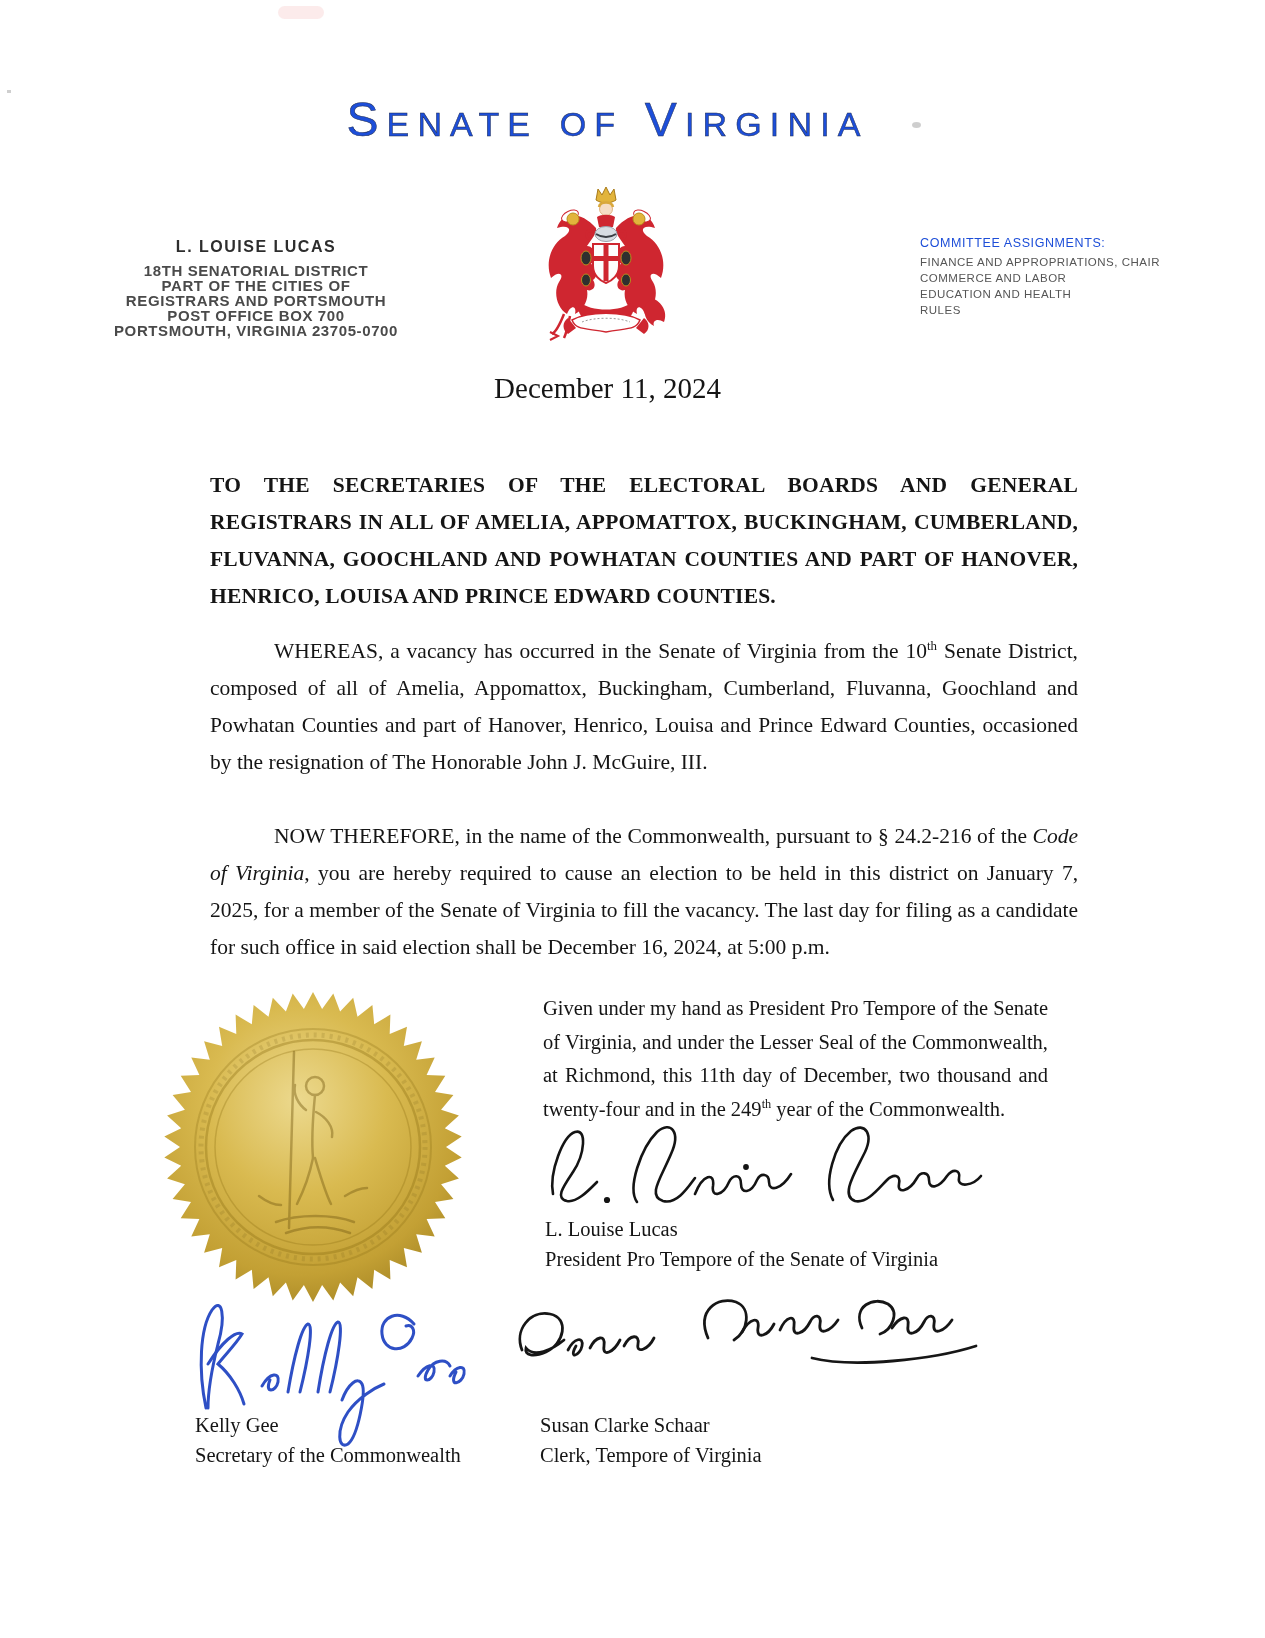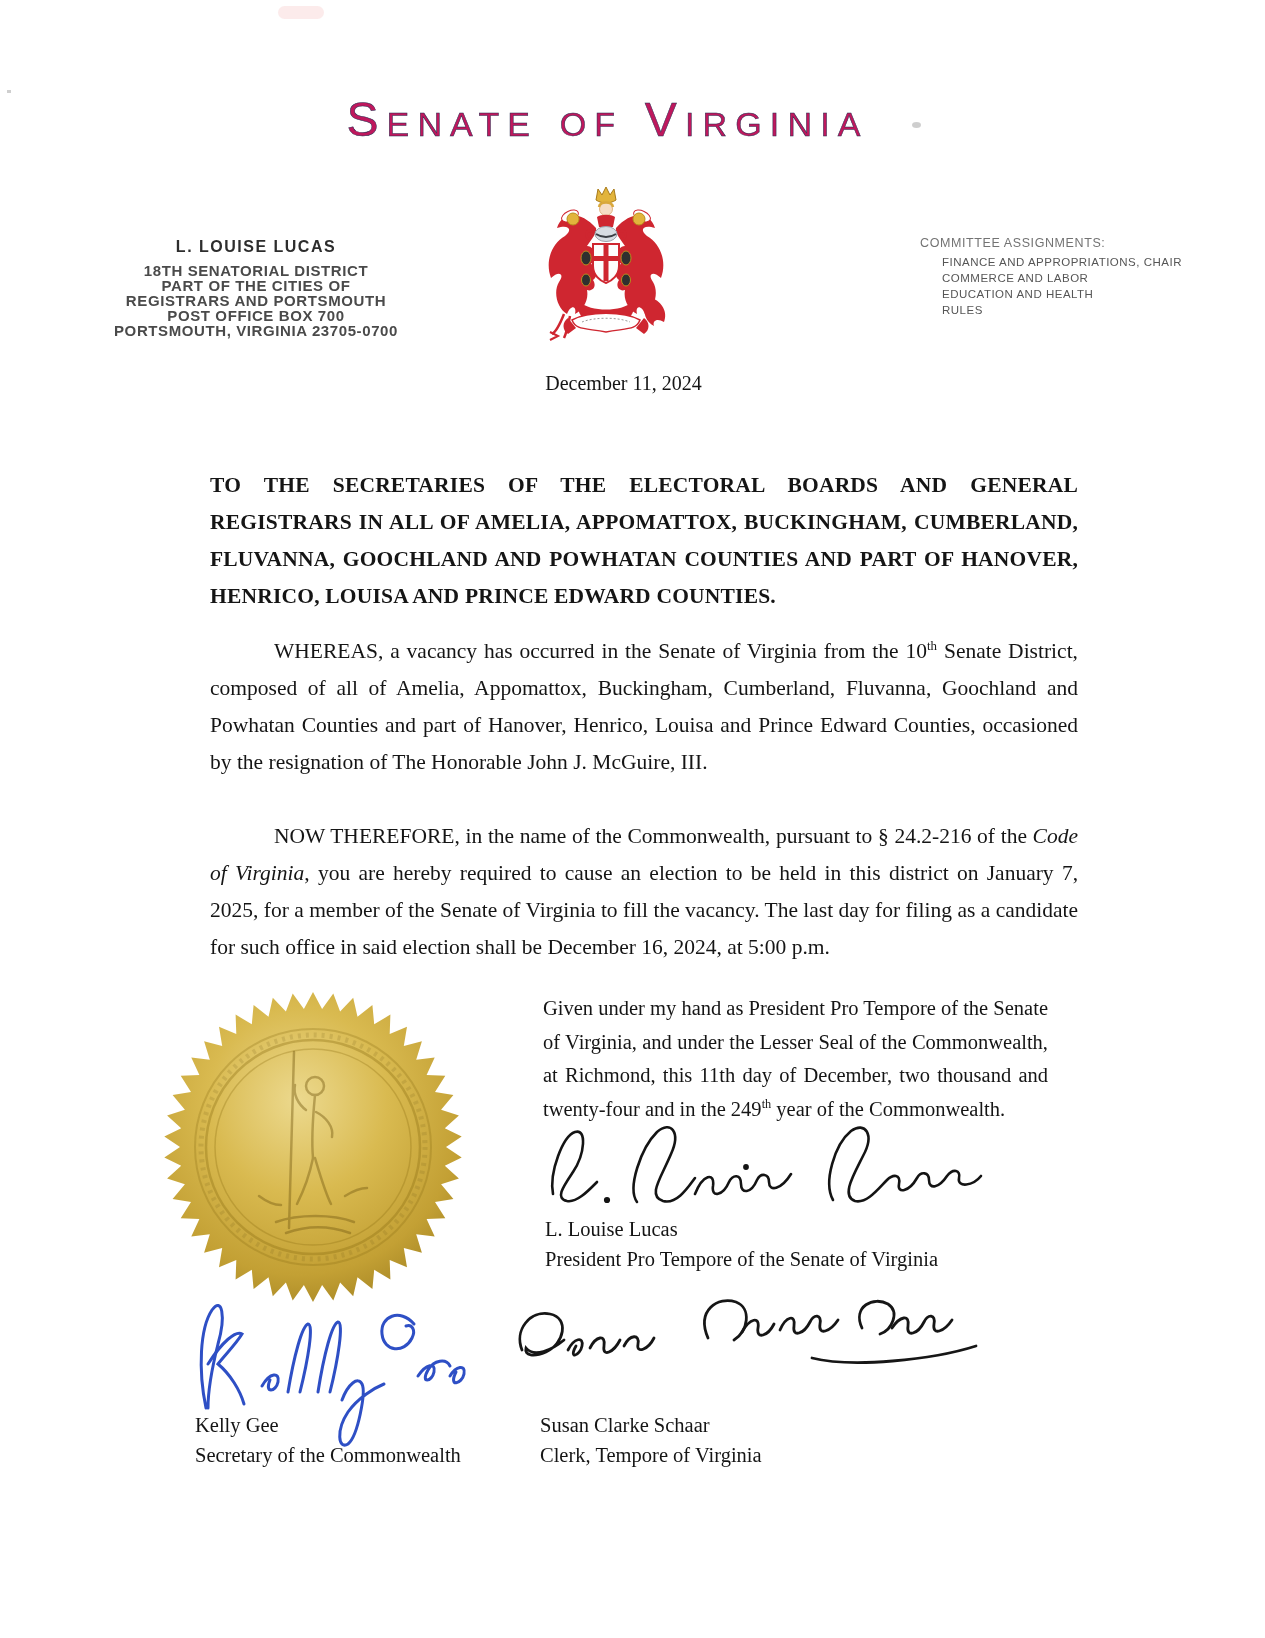--- a/index.html
+++ b/index.html
@@ -12,46 +12,46 @@
     overflow:hidden;
   }
   
   .title{
     position:absolute;top:92px;left:0;width:1215px;
     text-align:center;
     font-family:"Liberation Sans", sans-serif;
     font-variant:small-caps;
     font-size:48px;
     letter-spacing:0.17em;
-    color:#be185d;
+    color:#1d4ed8;
     -webkit-text-stroke:0.5px #1e2a4d;
   }
   .sender{
     position:absolute;top:238px;left:108px;width:296px;
     text-align:center;
     font-family:"Liberation Sans", sans-serif;
     color:#3f3f3f;
   }
   .sender-name{
     font-size:16px;font-weight:bold;letter-spacing:1.5px;color:#2d2d2d;
     margin-bottom:7px;
   }
   .sender-line{font-size:15px;letter-spacing:0.6px;line-height:15px;color:#4a4a4a;font-weight:bold;}
   .committees{
     position:absolute;top:236px;left:920px;width:320px;
     font-family:"Liberation Sans", sans-serif;
     color:#4d4d4d;
   }
-  .committees-heading{font-size:12.5px;letter-spacing:0.6px;color:#737373;margin-bottom:4px;}
-  .committee-item{font-size:11.5px;letter-spacing:0.5px;line-height:16px;color:#565656;margin-left:22px;}
+  .committees-heading{font-size:12.5px;letter-spacing:0.6px;color:#1d4ed8;margin-bottom:4px;}
+  .committee-item{font-size:11.5px;letter-spacing:0.5px;line-height:16px;color:#565656;}
   .crest{position:absolute;top:182px;left:540px;}
   
   .date-line{
-    position:absolute;top:372px;left:16px;width:1215px;
-    text-align:center;font-size:20px;
+    position:absolute;top:372px;left:0;width:1215px;
+    text-align:center;font-size:29px;
   }
   .body-block{position:absolute;left:195px;width:868px;}
   .para{
     margin:15px;font-size:21.5px;line-height:37px;text-align:justify;
   }
   .para.bold{font-weight:bold;letter-spacing:0.2px;}
   .para.indented{text-indent:64px;}
   .addr{top:452px;}
   .whereas{top:618px;}
   .therefore{top:803px;}

